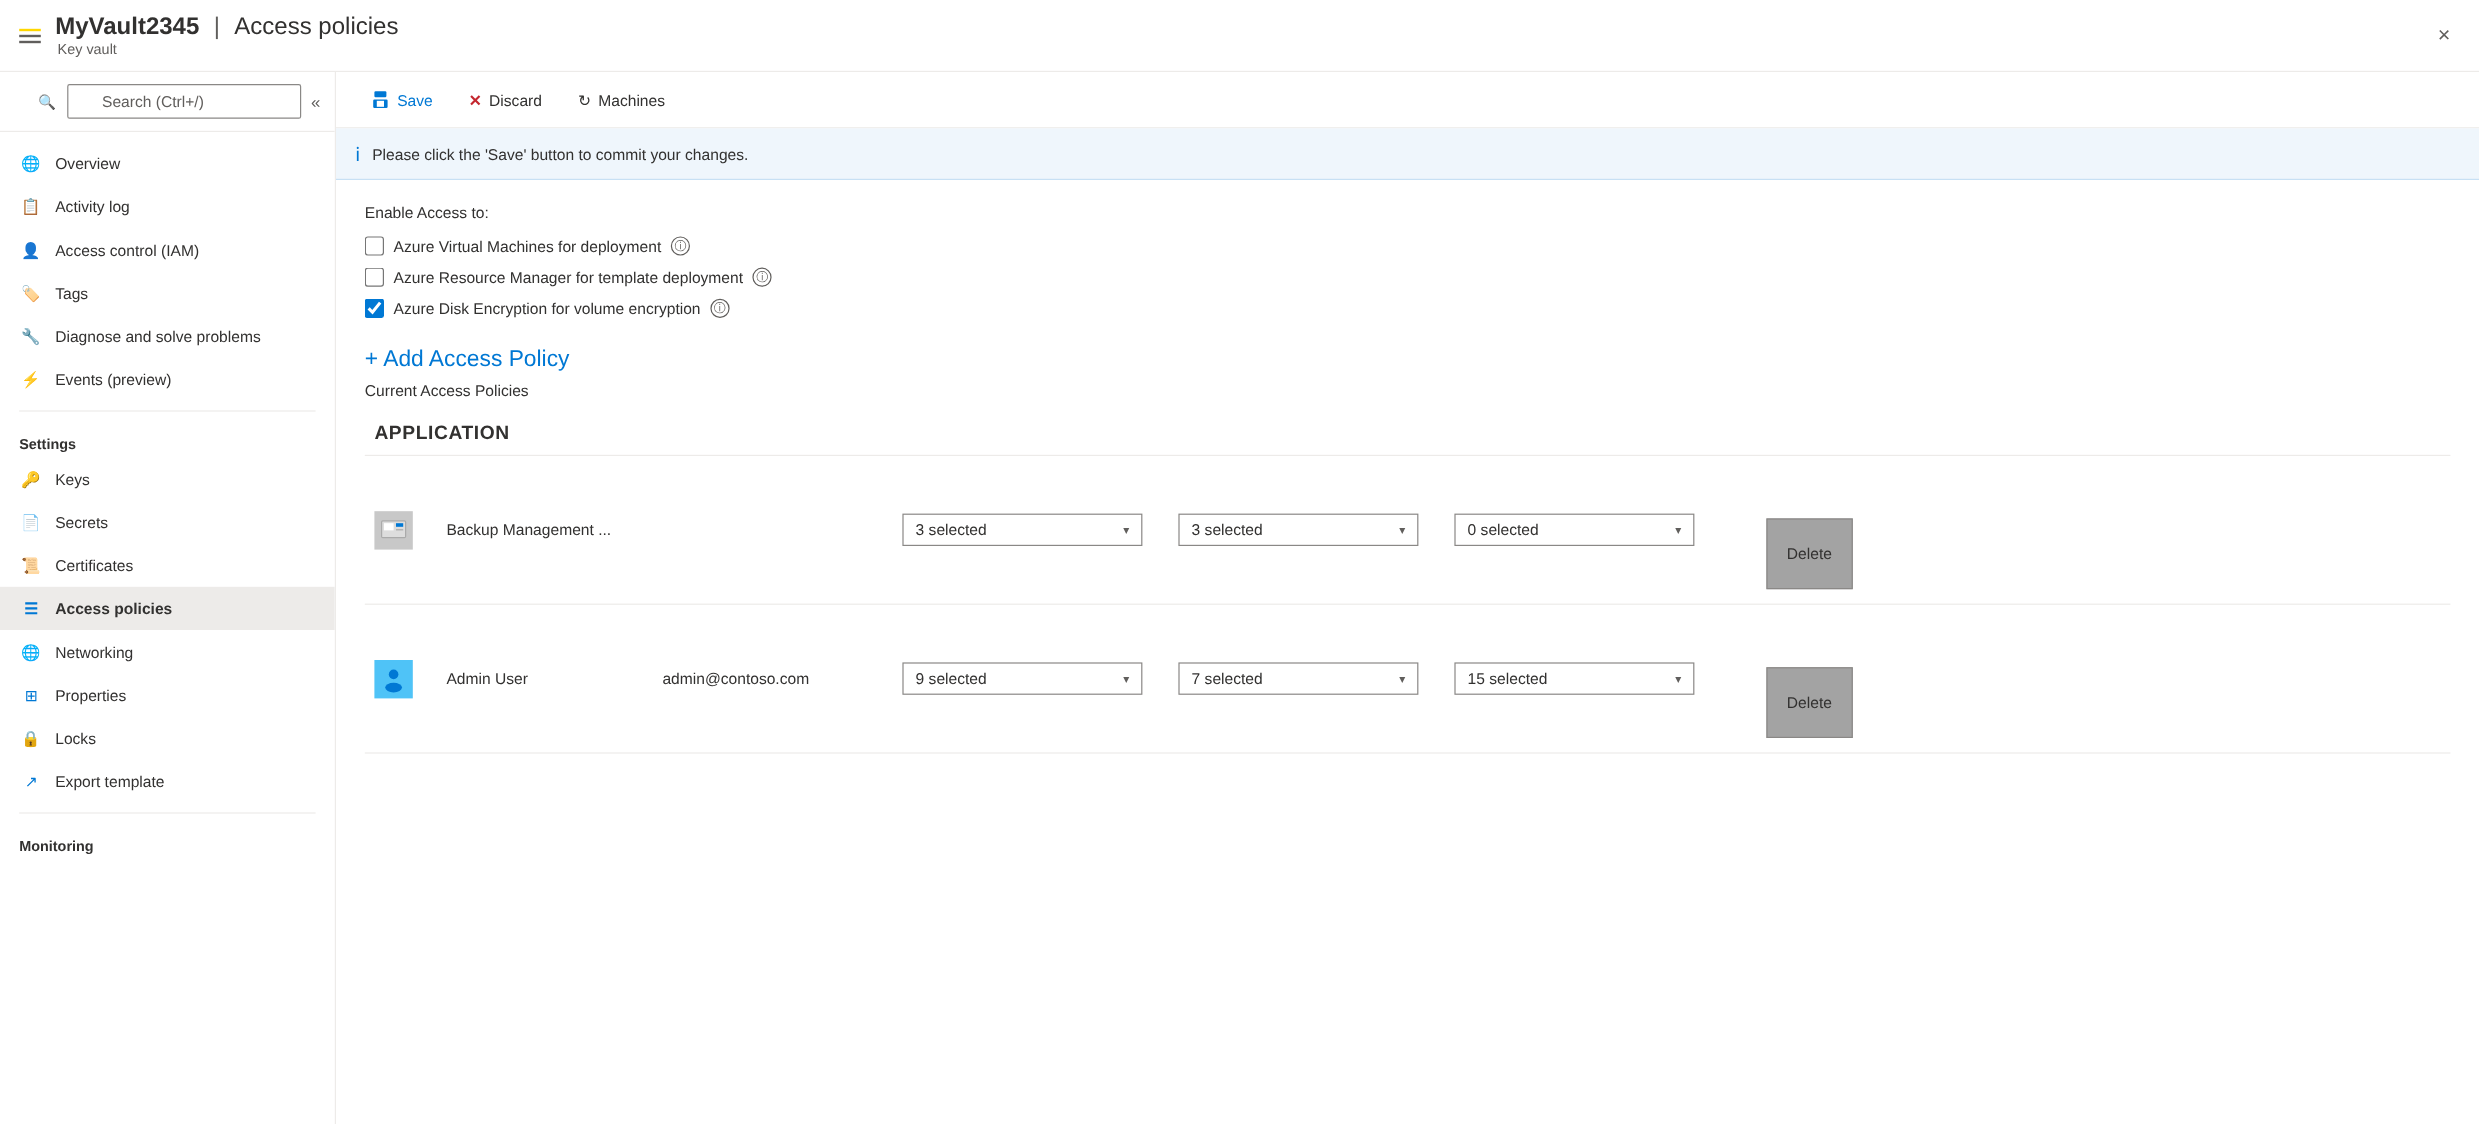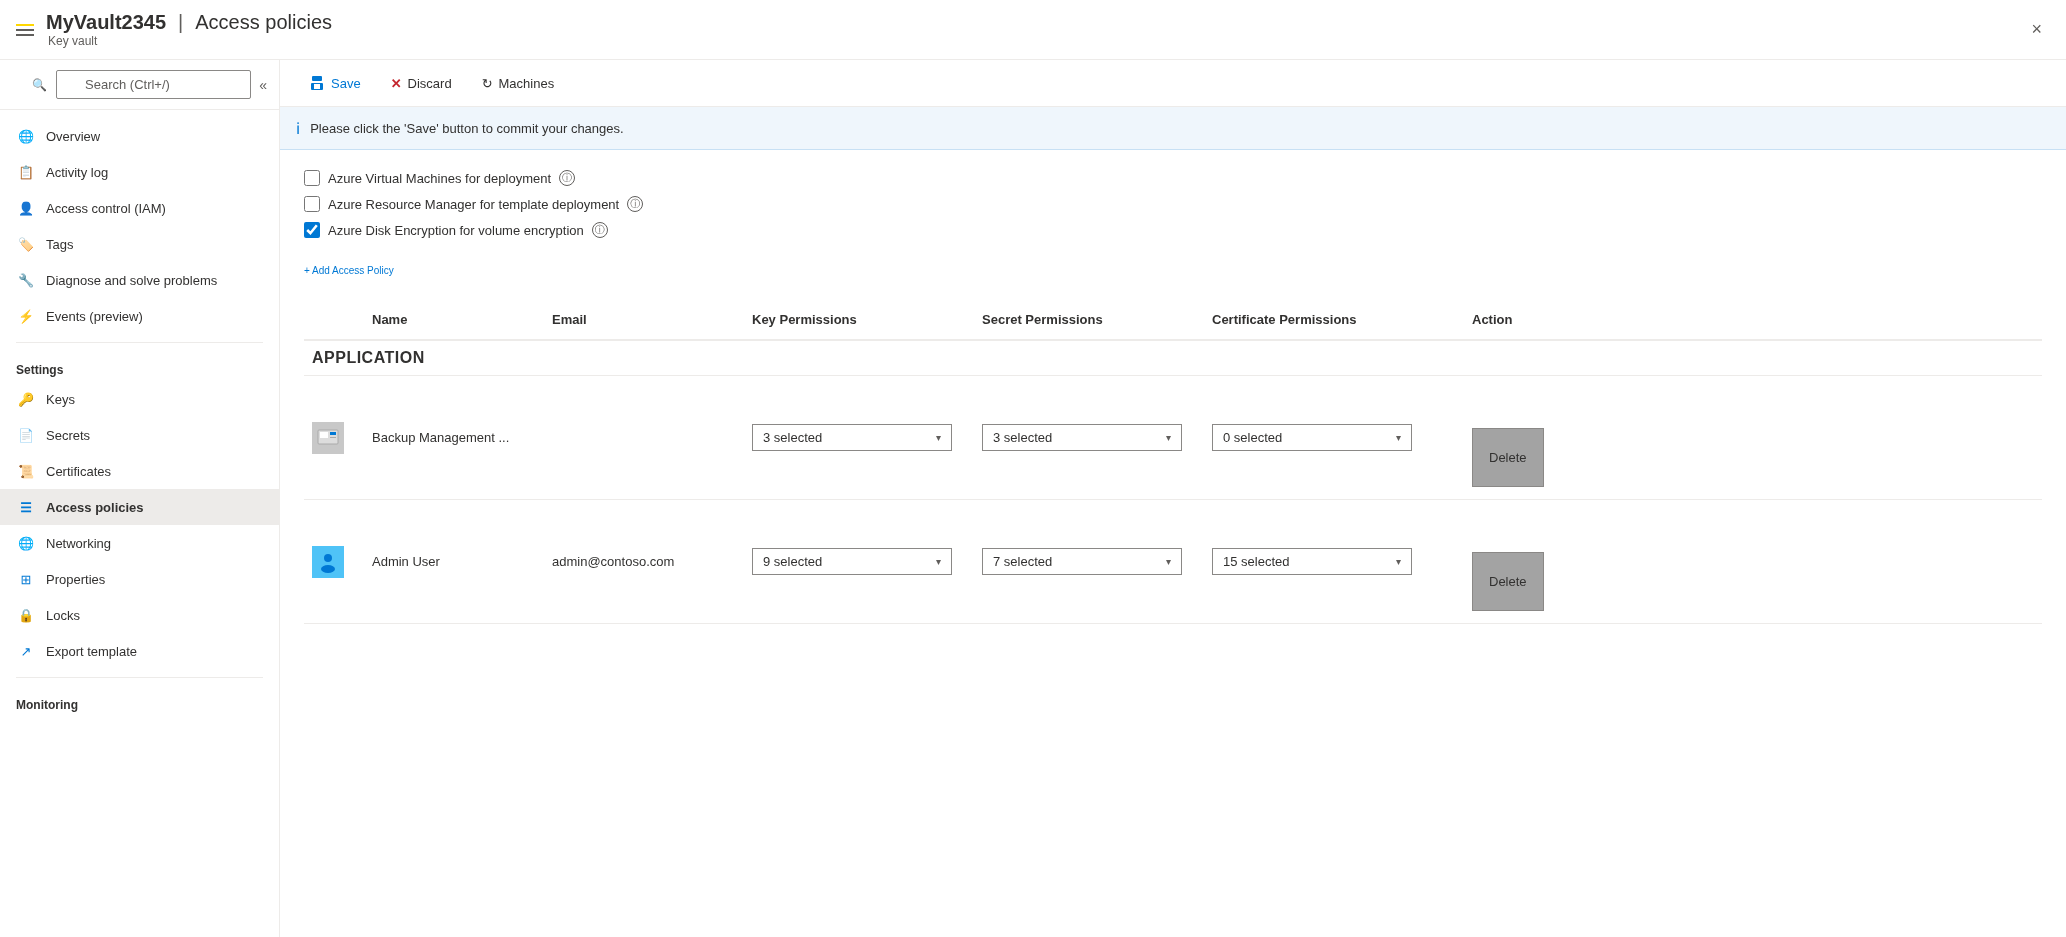--- a/index.html
+++ b/index.html
@@ -50,21 +50,21 @@
     .info-bar-icon { color: #0078d4; font-size: 16px; }
 
     .page-content { flex: 1; overflow-y: auto; padding: 20px 24px; }
 
     .enable-access-section { margin-bottom: 24px; }
     .section-label { font-size: 13px; color: #323130; margin-bottom: 12px; }
     .checkbox-row { display: flex; align-items: center; gap: 8px; margin-bottom: 10px; font-size: 13px; }
     .checkbox-row input[type="checkbox"] { width: 16px; height: 16px; cursor: pointer; accent-color: #0078d4; }
     .info-icon { display: inline-flex; align-items: center; justify-content: center; width: 16px; height: 16px; border-radius: 50%; border: 1px solid #605e5c; font-size: 10px; color: #605e5c; cursor: help; }
 
-    .add-policy-link { color: #0078d4; cursor: pointer; font-size: 10px; margin-bottom: 24px; display: inline-block; }
+    .add-policy-link { color: #0078d4; cursor: pointer; font-size: 19px; margin-bottom: 7px; display: inline-block; }
 
     .policies-section { }
     .policies-label { font-size: 13px; color: #323130; margin-bottom: 12px; }
 
     .table-container { width: 100%; }
     .table-header { display: grid; grid-template-columns: 60px 180px 200px 230px 230px 260px 130px; align-items: center; border-bottom: 2px solid #edebe9; padding: 8px 0; }
     .table-header-cell { font-size: 13px; font-weight: 600; color: #323130; padding: 4px 8px; }
 
     .group-header { padding: 8px 8px; font-size: 16px; font-weight: 700; color: #323130; border-bottom: 1px solid #edebe9; letter-spacing: 0.5px; }
 
@@ -231,20 +231,21 @@
       </div>
 
       <div class="info-bar">
         <span class="info-bar-icon">ℹ</span>
         <span>Please click the 'Save' button to commit your changes.</span>
       </div>
 
       <div class="page-content">
         
         <div class="enable-access-section">
+          <div class="section-label">Enable Access to:</div>
           <div class="checkbox-row">
             <input type="checkbox" id="cb-vm" style="">
             <label for="cb-vm">Azure Virtual Machines for deployment</label>
             <span class="info-icon" title="More information">ⓘ</span>
           </div>
           <div class="checkbox-row">
             <input type="checkbox" id="cb-arm" style="">
             <label for="cb-arm">Azure Resource Manager for template deployment</label>
             <span class="info-icon" title="More information">ⓘ</span>
           </div>
@@ -253,32 +254,24 @@
             <label for="cb-disk">Azure Disk Encryption for volume encryption</label>
             <span class="info-icon" title="More information">ⓘ</span>
           </div>
         </div>
 
         
         <div class="add-policy-link">+ Add Access Policy</div>
 
         
         <div class="policies-section">
+          <div class="policies-label">Current Access Policies</div>
 
           <div class="table-container">
 
-            <div class="table-header">
-              <div class="table-header-cell"></div>
-              <div class="table-header-cell">Name</div>
-              <div class="table-header-cell">Email</div>
-              <div class="table-header-cell">Key Permissions</div>
-              <div class="table-header-cell">Secret Permissions</div>
-              <div class="table-header-cell">Certificate Permissions</div>
-              <div class="table-header-cell">Action</div>
-            </div>
 
             <div class="group-header">APPLICATION</div>
 
             <div class="table-row">
               <div class="table-cell">
                 <div class="avatar-box">
                   <svg width="24" height="24" viewBox="0 0 24 24">
                     <rect x="2" y="4" width="20" height="14" rx="1" fill="#ddd" stroke="#aaa" stroke-width="1"></rect>
                     <rect x="4" y="6" width="8" height="6" fill="#fff"></rect>
                     <rect x="14" y="6" width="6" height="3" fill="#0078d4"></rect>

